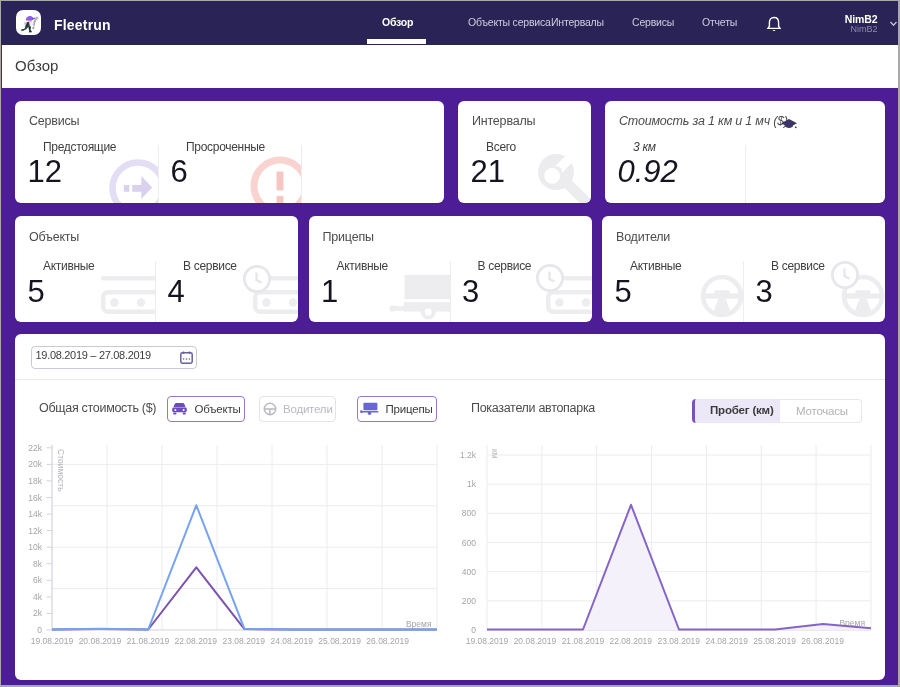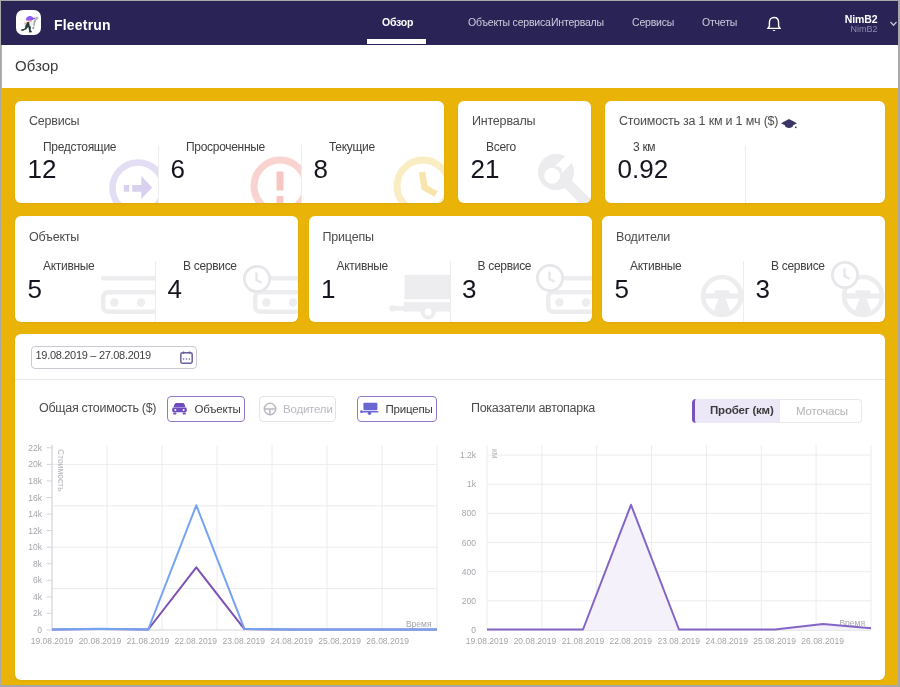--- a/index.html
+++ b/index.html
@@ -1,41 +1,41 @@
 <!DOCTYPE html>
 <html lang="ru"><head>
 <meta charset="utf-8">
 <title>Fleetrun</title>
 <style>
   * { margin:0; padding:0; box-sizing:border-box; }
   html,body { width:900px; height:687px; overflow:hidden; }
   body { font-family:"Liberation Sans", sans-serif; background:#fff; }
   #page { position:absolute; left:0; top:0; width:900px; height:687px;
           border:1px solid #a8a8a8; border-right-width:2px; border-bottom-width:2px;
-          background:#eab308; overflow:hidden; }
+          background:#4c1d95; overflow:hidden; }
   
   #hdr { position:absolute; left:0; top:0; width:898px; height:43.5px; background:#2a2456; }
   #logo { position:absolute; left:15px; top:9px; width:25px; height:25px; background:#fff; border-radius:7px; }
   #brand { position:absolute; left:53px; top:16px; color:#fff; font-size:14px; font-weight:bold; letter-spacing:0.2px; }
   .nav { position:absolute; top:14.5px; font-size:10.5px; color:#cdccdd; letter-spacing:-0.2px; white-space:nowrap; }
   .nav.act { color:#fff; font-weight:bold; }
   #tab { position:absolute; left:366px; top:38.4px; width:58.5px; height:5.1px; background:#fff; }
   #user1 { position:absolute; right:21.5px; top:11.5px; color:#fff; font-size:10.5px; font-weight:bold; letter-spacing:-0.1px; text-align:right; }
   #user2 { position:absolute; right:21.5px; top:23px; color:#8d89ad; font-size:9px; text-align:right; }
   #chev { position:absolute; left:888.5px; top:19.8px; width:7px; height:5.5px; }
   
   #titlebar { position:absolute; left:1px; top:43.5px; width:897px; height:43px; background:#fff; }
   #titlebar span { position:absolute; left:13px; top:12px; font-size:15px; color:#3b3b3b; }
   
   .card { position:absolute; background:#fff; border-radius:6px; overflow:hidden;
           box-shadow:0 1px 2px rgba(40,40,70,0.06); }
   .ctitle { position:absolute; left:14px; top:12.5px; font-size:12.5px; color:#4c4c4c; letter-spacing:-0.2px; }
   .sec { position:absolute; top:0; height:100%; overflow:hidden; }
   .sec .lbl { position:absolute; left:28px; font-size:12px; color:#3f3f3f; letter-spacing:-0.3px; }
-  .sec .val { position:absolute; left:12.5px; font-size:26px; color:#15151f; }
+  .sec .val { position:absolute; left:12.5px; font-size:31px; color:#15151f; }
   .divv { position:absolute; width:1px; background:#ededf0; }
   
   #dateinp { position:absolute; left:16px; top:11.5px; width:166px; height:23px;
              border:1px solid #c9c9d2; border-radius:4px; }
   #dateinp > span { position:absolute; left:3.5px; top:2.5px; font-size:11px; color:#3d3d3d; letter-spacing:-0.3px; }
   #bigdiv { position:absolute; left:0; top:44.5px; width:870px; height:1px; background:#e9e9ee; }
   .chlbl { position:absolute; font-size:12.5px; color:#4c4c4c; letter-spacing:-0.3px; }
   .fbtn { position:absolute; height:25.5px; border-radius:4px; display:flex; align-items:center; justify-content:center; }
   .fbtn.on { border:1px solid #9478cf; }
   .fbtn.on span { color:#3b3b3b; }
@@ -128,28 +128,20 @@
     </div>
     <div class="sec" style="left:143px; width:143px;">
       <div class="lbl" style="top:39px;">Просроченные</div>
       <div class="val" style="top:53px;">6</div>
       <svg style="position:absolute;left:89.8px;top:52.5px;" width="66" height="66" viewBox="0 0 66 66">
         <circle cx="32" cy="32" r="26" fill="none" stroke="#f9d3cf" stroke-width="7"></circle>
         <rect x="28.5" y="17.5" width="7" height="19" rx="1" fill="#f6c7c2"></rect>
         <rect x="28.5" y="42" width="7" height="7" rx="1" fill="#f6c7c2"></rect>
       </svg>
     </div>
-    <div class="sec" style="left:286px; width:143px;">
-      <div class="lbl" style="top:39px;">Текущие</div>
-      <div class="val" style="top:53px;">8</div>
-      <svg style="position:absolute;left:90.1px;top:52.9px;" width="66" height="66" viewBox="0 0 66 66">
-        <circle cx="32" cy="32" r="26" fill="none" stroke="#faedc3" stroke-width="7"></circle>
-        <path d="M31 18 L33.5 33.5 L45 40" fill="none" stroke="#f7e5ad" stroke-width="6.5"></path>
-      </svg>
-    </div>
   </div>
   <div class="card" id="c-int" style="left:457px; top:100px; width:133px; height:102px;">
     <div class="ctitle">Интервалы</div>
     <div class="sec" style="left:0; width:133px;">
       <div class="lbl" style="top:39px;">Всего</div>
       <div class="val" style="top:53px;">21</div>
       <svg style="position:absolute;left:57.7px;top:30.5px;" width="80" height="80" viewBox="0 0 80 80">
         <g transform="translate(40,40)">
           <g transform="rotate(-45)">
               <rect x="-5.25" y="12" width="10.5" height="50" fill="#ececee"></rect>
@@ -157,21 +149,21 @@
           <g transform="rotate(45)">
             <circle cx="0" cy="0" r="18" fill="#ececee"></circle>
             <rect x="-4.75" y="-21" width="9.5" height="15" fill="#fff"></rect>
             <path d="M-4.75 -7 L0 -13 L4.75 -7 L4.75 -3 L0 -9 L-4.75 -3 Z" fill="#fff"></path>
             <circle cx="0" cy="5.5" r="7.8" fill="#fff"></circle>
           </g>
         </g>
       </svg>
     </div>
   </div>
-  <div class="card" id="c-cost" style="left:604px; top:100px; width:280px; height:102px;">
+  <div class="card" id="c-cost" style="left:604px; top:100px; width:280px; height:102px;font-style:italic;">
     <div class="ctitle">Стоимость за 1 км и 1 мч ($)</div>
     <svg style="position:absolute;left:176px;top:18px;" width="16" height="11" viewBox="0 0 16 11">
       <path d="M8 0 L16 4.2 L8 8.4 L0 4.2 Z" fill="#3b3565"></path>
       <path d="M4 6.8 C4 9.6 12 9.6 12 6.8 L12 5.8 L8 7.9 L4 5.8 Z" fill="#3b3565"></path>
       <circle cx="14.8" cy="8.3" r="0.9" fill="#3b3565"></circle>
     </svg>
     <div class="divv" style="left:140px; top:43.5px; bottom:0;"></div>
     <div class="sec" style="left:0; width:140px;">
       <div class="lbl" style="top:39px;">3 км</div>
       <div class="val" style="top:53px;">0.92</div>

